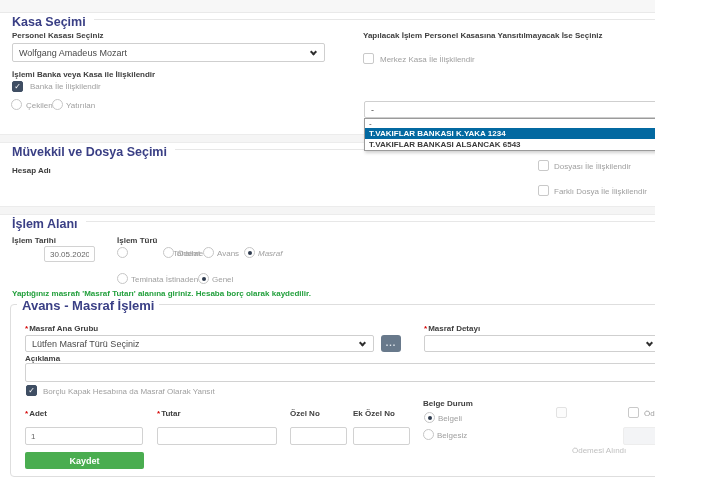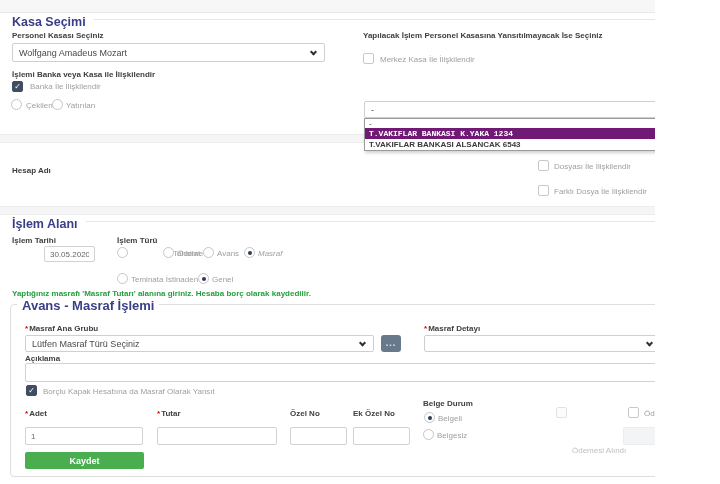--- a/index.html
+++ b/index.html
@@ -31,21 +31,21 @@
   .checkbox.checked .cm { display:block; color:#fff; font-size:8px; line-height:10px; text-align:center; }
   .checkbox .cm { display:none; }
   .checkbox.disabled { border-color:#e2e2e2; background:#fcfcfc; }
 
   .radio { position:absolute; width:11px; height:11px; border:1px solid #c6c6c6; border-radius:50%; background:#fff; }
   .radio.selected::after { content:""; position:absolute; left:2.5px; top:2.5px; width:4px; height:4px; border-radius:50%; background:#2f3b4f; }
 
   .dd-list { position:absolute; background:#fff; border:1px solid #9b9b9b; z-index:30; box-shadow:1px 2px 3px rgba(0,0,0,.18); }
   .dd-opt { font-size:8px; font-weight:bold; color:#3a3a3a; height:11px; line-height:11px; padding:0 4px; white-space:nowrap; overflow:hidden; }
   .dd-opt.dash { height:9px; line-height:9px; font-weight:normal; }
-  .dd-opt.hl { background:#701a75; color:#fff;font-family:Liberation Mono, monospace; }
+  .dd-opt.hl { background:#0369a1; color:#fff; }
 
   .fieldset { position:absolute; border:1px solid #dedede; border-radius:4px; }
   .fs-legend { position:absolute; background:#fff; padding:0 5px; color:#3a3f85; font-weight:bold; font-size:13px; white-space:nowrap; z-index:2; }
 
   .dots-btn { position:absolute; background:#68798b; color:#e4eaf0; border:none; border-radius:3px; font-size:9px; font-weight:bold; letter-spacing:1px; line-height:11px; text-align:center; cursor:pointer; font-family:inherit; }
 
   .textarea { position:absolute; border:1px solid #d2d2d2; border-radius:2px; resize:none; font-family:inherit; font-size:8px; color:#555; padding:2px 4px; background:#fff; outline:none; }
   .resize-handle { position:absolute; width:7px; height:7px;
     background:repeating-linear-gradient(135deg, transparent 0 2px, #bdbdbd 2px 3px); }
 
@@ -94,20 +94,24 @@
   </div>
 
   <div class="dd-list" style="left:364px; top:118px; width:316px;">
     <div class="dd-opt dash">-</div>
     <div class="dd-opt hl">T.VAKIFLAR BANKASI K.YAKA 1234</div>
     <div class="dd-opt">T.VAKIFLAR BANKASI ALSANCAK 6543</div>
   </div>
 
   <div class="band" style="top:134px;"></div>
 
+  <div class="legend" style="left:12px; top:145px; width:694px;">
+    <span class="txt">Müvekkil ve Dosya Seçimi</span>
+    <span class="line"></span>
+  </div>
 
   <div class="lbl" style="left:12px; top:166px;">Hesap Adı</div>
 
   <div class="checkbox" style="left:538px; top:160px;">
     
   </div>
   <div class="sub" style="left:554px; top:162px;">Dosyası İle İlişkilendir</div>
   <div class="checkbox" style="left:538px; top:185px;">
     
   </div>

